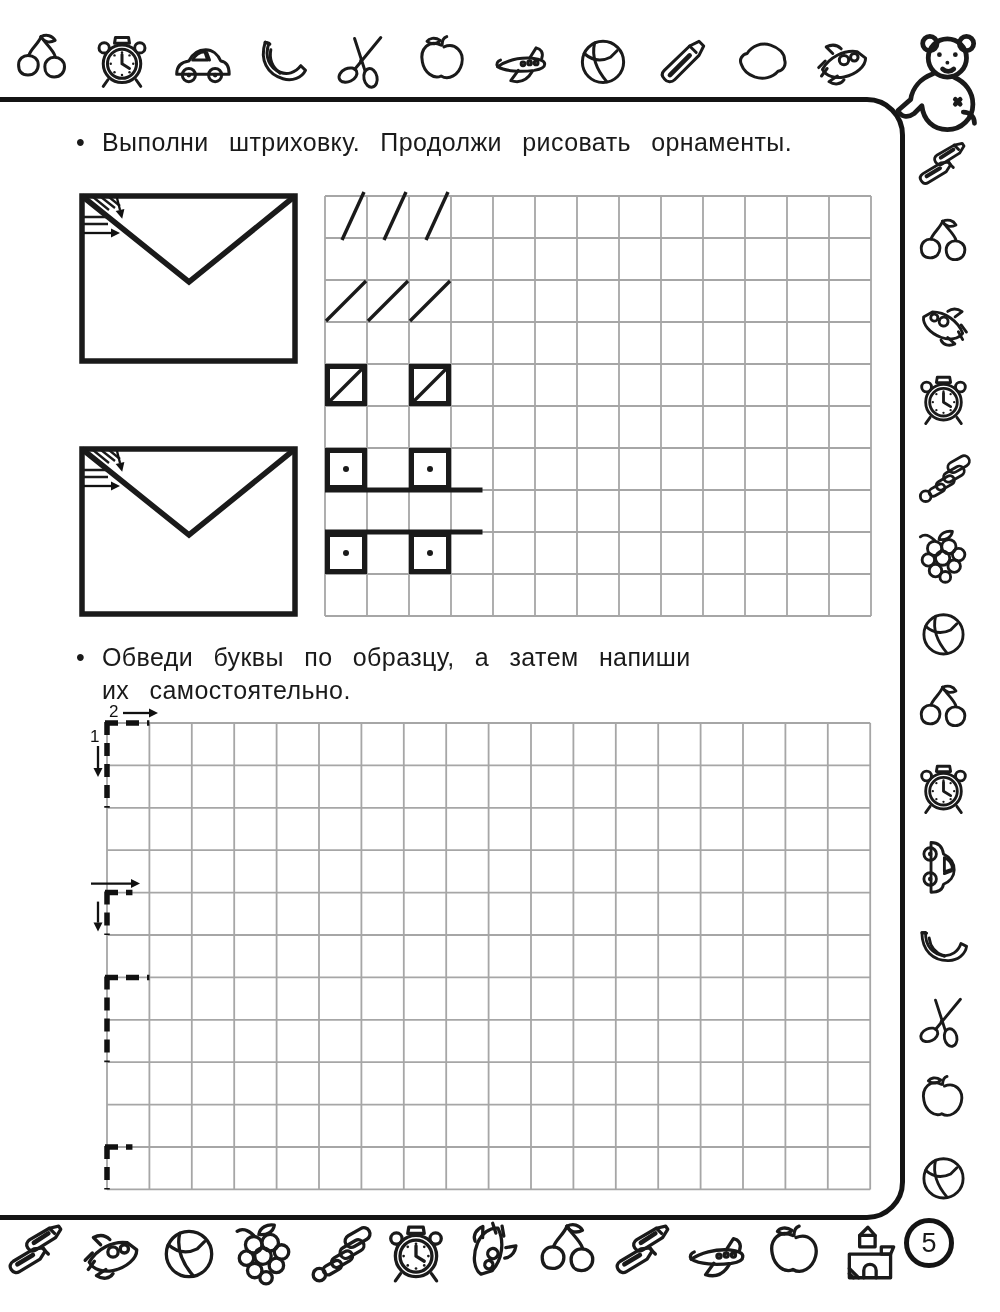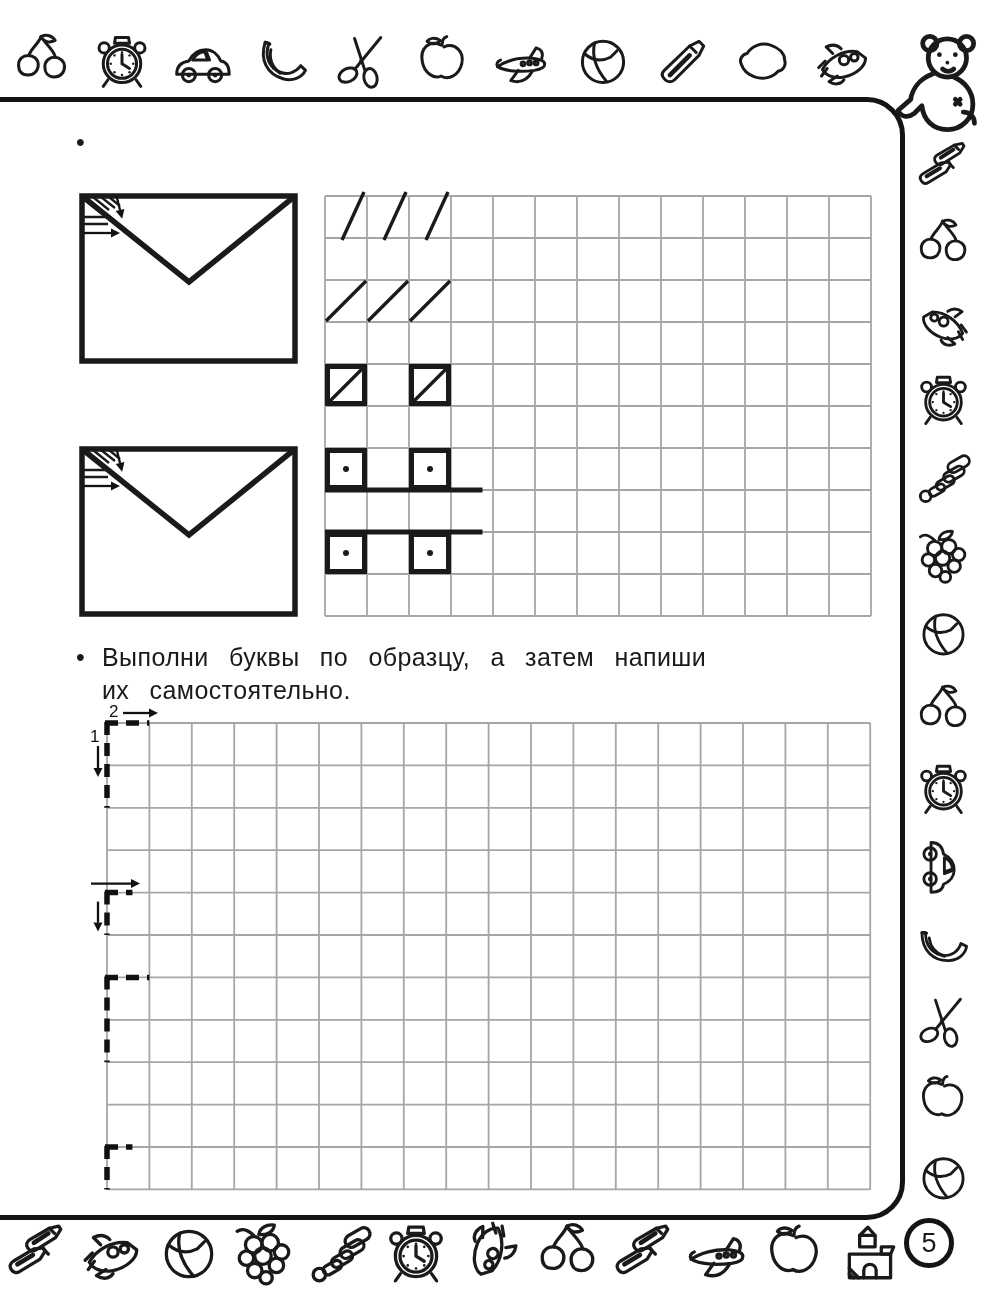--- a/index.html
+++ b/index.html
@@ -463,20 +463,21 @@
           <rect x="21" y="15" width="15" height="11"></rect>
           <path d="M21 15l8-8 7 8"></path>
           <path d="M42 26h12l-3 7h-9z"></path>
           <path d="M11 47l9 9M11 52l4 4"></path>
         </svg>
       </span>
     </div>
 
   <div id="task1" class="task">
     <span class="b">•</span>
+    <span>Выполни штриховку. Продолжи рисовать орнаменты.</span>
   </div>
 
   <svg id="env1" class="canvas" width="222" height="174" viewBox="0 0 222 174">
       <rect x="3" y="4" width="213" height="165" class="env"></rect>
       <path d="M3 4 L110 90 L216 4" class="env"></path>
       <path d="M14 5l16 13M22 5l14 11M30 5l11 9" class="hl"></path>
       <path d="M5 25h26M5 32h24" class="hl"></path>
       <line x1="38" y1="6" x2="41" y2="18" class="ar"></line>
       <polygon points="43.182820625327,26.731282501307987 45.365641250653994,16.9085896873365 36.634358749346006,19.0914103126635" class="arh"></polygon>
       <line x1="5" y1="41" x2="32" y2="41" class="ar"></line>
@@ -536,21 +537,21 @@
       <circle cx="110" cy="283" r="3" class="dot"></circle>
       <line x1="5" y1="346" x2="162.5" y2="346" class="ink5"></line>
       <rect x="7.5" y="348.5" width="37" height="37" class="ink5"></rect>
       <circle cx="26" cy="367" r="3" class="dot"></circle>
       <rect x="91.5" y="348.5" width="37" height="37" class="ink5"></rect>
       <circle cx="110" cy="367" r="3" class="dot"></circle>
     </svg>
 
   <div id="task2" class="task">
     <span class="b">•</span>
-    <span>Выполни буквы по образцу, а затем напиши их самостоятельно.</span>
+    <span>Обведи буквы по образцу, а затем напиши их самостоятельно.</span>
   </div>
 
   <svg id="grid2" class="canvas" width="800" height="505" viewBox="0 0 800 505">
       <line x1="24" y1="30" x2="24" y2="496.4" class="gl"></line>
       <line x1="66.4" y1="30" x2="66.4" y2="496.4" class="gl"></line>
       <line x1="108.8" y1="30" x2="108.8" y2="496.4" class="gl"></line>
       <line x1="151.2" y1="30" x2="151.2" y2="496.4" class="gl"></line>
       <line x1="193.6" y1="30" x2="193.6" y2="496.4" class="gl"></line>
       <line x1="236" y1="30" x2="236" y2="496.4" class="gl"></line>
       <line x1="278.4" y1="30" x2="278.4" y2="496.4" class="gl"></line>

